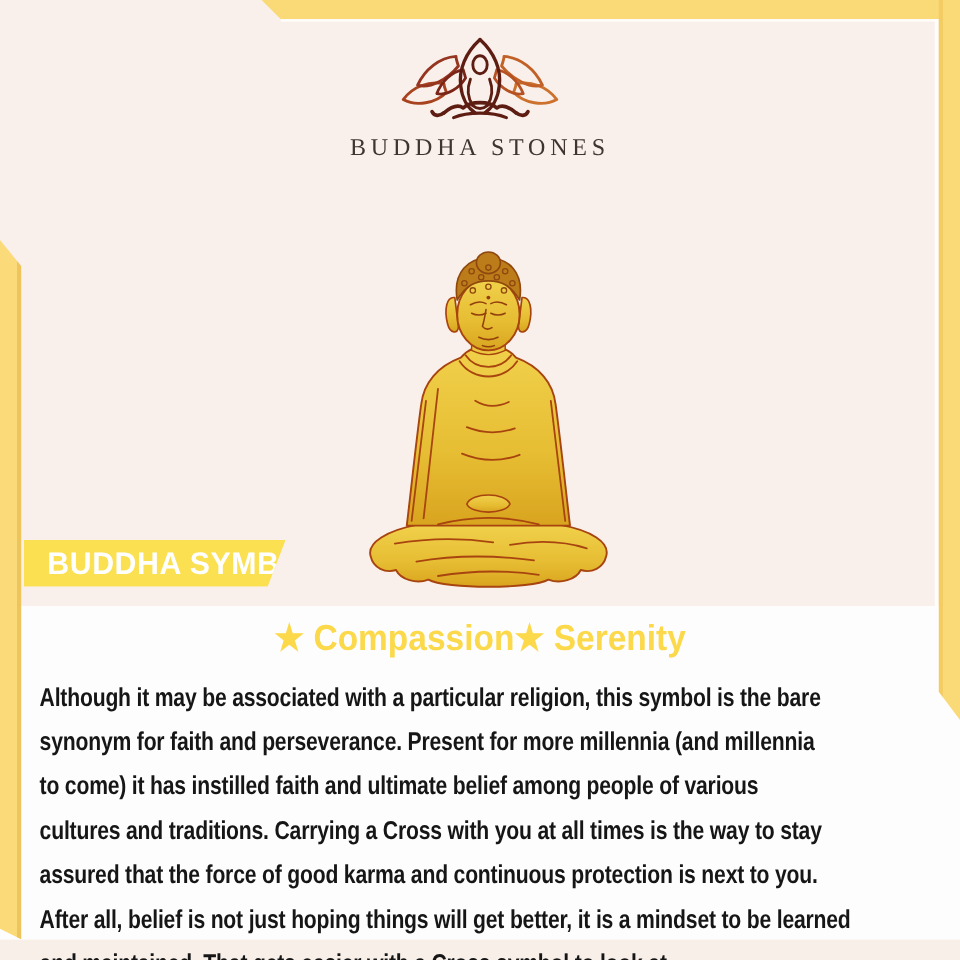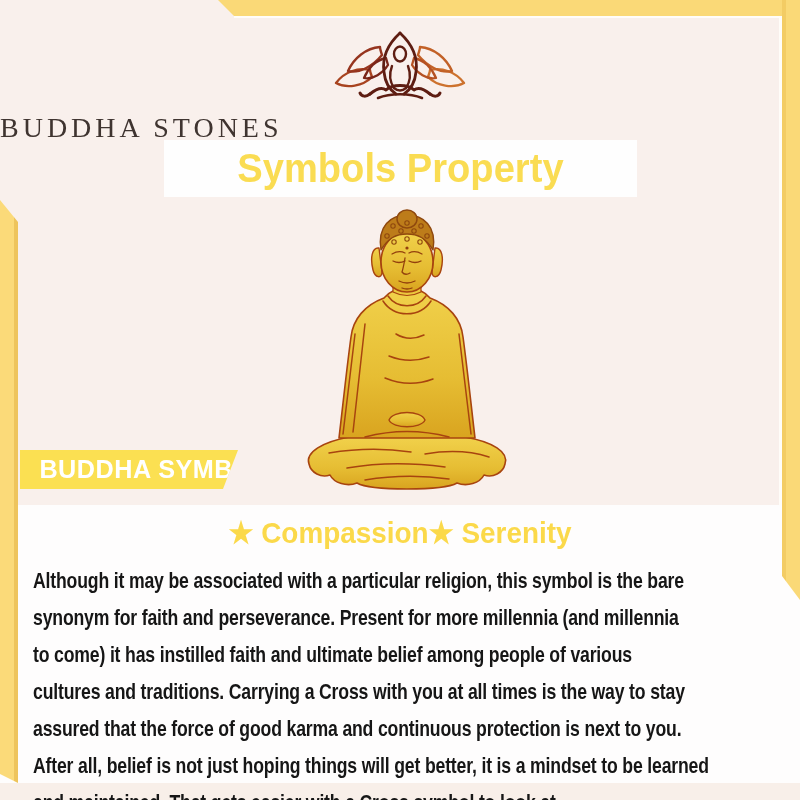--- a/index.html
+++ b/index.html
@@ -18,22 +18,22 @@
   .v-sep{position:absolute;left:779px;top:16px;width:3px;height:489px;background:#fffdf9;}
   .right-strip{position:absolute;left:782px;top:0;width:18px;height:600px;
     background:linear-gradient(to left,#fad977 0 14px,#f3cc64 14px 18px);
     clip-path:polygon(0 0,100% 0,100% 100%,0 calc(100% - 24px));}
   .left-strip{position:absolute;left:0;top:200px;width:18px;height:583px;
     background:linear-gradient(to right,#fbda79 0 14px,#eec45c 14px 18px);
     clip-path:polygon(0 0,100% 22px,100% 100%,0 calc(100% - 9px));}
 
   
   .logo-svg{position:absolute;left:330px;top:30px;width:140px;height:78px;}
-  .brand-name{position:absolute;left:0;top:112px;width:800px;
-    font-family:"Liberation Serif",serif;font-size:28px;letter-spacing:4px;color:#3f3430;}
+  .brand-name{position:absolute;left:0;top:112px;width:800px;text-align:center;
+    font-family:"Liberation Serif",serif;font-size:20px;letter-spacing:4px;color:#3f3430;}
 
   
   .title-banner{position:absolute;left:164px;top:140px;width:473px;height:57px;background:#fefefe;
     display:flex;align-items:center;justify-content:center;}
   .title-text{font-size:41px;font-weight:700;color:#fadc52;transform:scaleX(.93);white-space:nowrap;}
 
   
   .buddha-svg{position:absolute;left:293px;top:206px;width:228px;height:288px;}
 
   
@@ -86,23 +86,20 @@
     <path d="M78,36 C81,44 80,52 76,58" stroke="#5e1d12" stroke-width="2.4"></path>
     <path d="M64,58 Q70,63 76,58" stroke="#5e1d12" stroke-width="2.4"></path>
 
     <path d="M40,64 C46,59 52,57 56,60 C62,54 78,54 84,60 C88,57 94,59 100,64" stroke="#5e1d12" stroke-width="3"></path>
     <path d="M40,64 C36,67 32,67 30,63" stroke="#5e1d12" stroke-width="3"></path>
     <path d="M100,64 C104,67 108,67 110,63" stroke="#5e1d12" stroke-width="3"></path>
     <path d="M48,68 C60,63 80,63 92,68" stroke="#5e1d12" stroke-width="2.6"></path>
   </svg>
   <div class="brand-name">BUDDHA STONES</div>
 
-  <div class="title-banner">
-    <div class="title-text">Symbols Property</div>
-  </div>
 
   <svg class="buddha-svg" viewBox="0 0 228 288" fill="none" stroke-linecap="round" stroke-linejoin="round">
     <defs>
       <linearGradient id="g1" x1="0" y1="0" x2="0" y2="1">
         <stop offset="0" stop-color="#f1d14b"></stop>
         <stop offset="0.6" stop-color="#e6bd33"></stop>
         <stop offset="1" stop-color="#d9a41f"></stop>
       </linearGradient>
     </defs>
 

